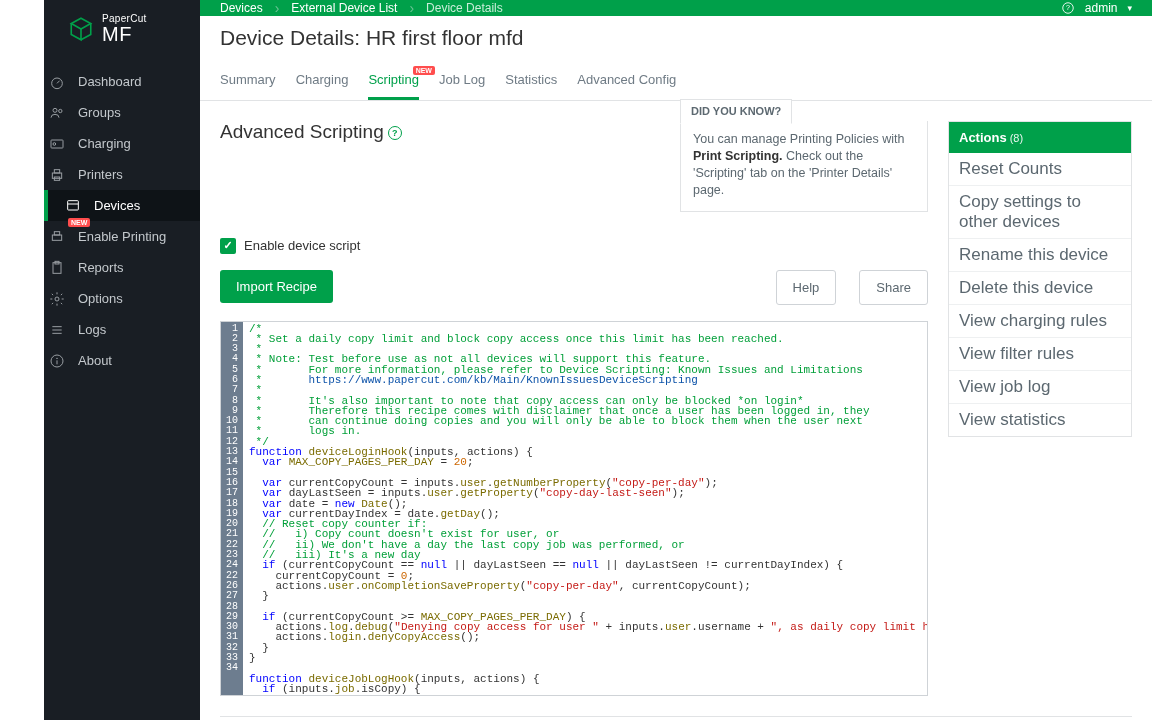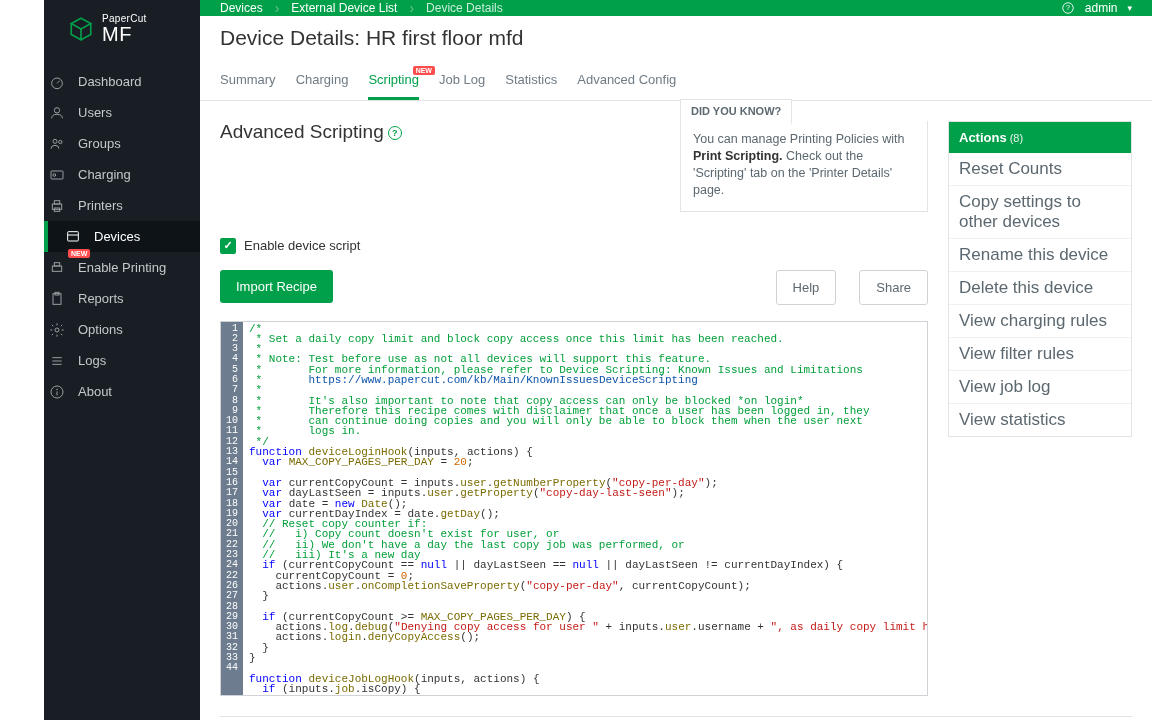--- a/index.html
+++ b/index.html
@@ -98,29 +98,20 @@
     </div>
     <nav class="nav">
       <div class="nav-item">
           <span class="icon">
             <svg viewBox="0 0 24 24">
               <circle cx="12" cy="14" r="8"></circle>
               <line x1="12" y1="14" x2="16" y2="10"></line>
             </svg>
           </span>
           <span>Dashboard</span>
-        </div>
-      <div class="nav-item">
-          <span class="icon">
-            <svg viewBox="0 0 24 24">
-              <circle cx="12" cy="8" r="4"></circle>
-              <path d="M4 20 Q4 14 12 14 Q20 14 20 20"></path>
-            </svg>
-          </span>
-          <span>Users</span>
         </div>
       <div class="nav-item">
           <span class="icon">
             <svg viewBox="0 0 24 24">
               <circle cx="9" cy="8" r="3"></circle>
               <circle cx="17" cy="9" r="2.5"></circle>
               <path d="M3 19 Q3 14 9 14 Q15 14 15 19"></path>
             </svg>
           </span>
           <span>Groups</span>
@@ -289,21 +280,21 @@
               <div>24</div>
               <div>22</div>
               <div>26</div>
               <div>27</div>
               <div>28</div>
               <div>29</div>
               <div>30</div>
               <div>31</div>
               <div>32</div>
               <div>33</div>
-              <div>44</div>
+              <div>34</div>
             </div>
           <div class="code" id="codebody"><div style="height:10.3px;line-height:10.3px;"><span class="c-comm">/*</span></div><div style="height:10.3px;line-height:10.3px;"><span class="c-comm"> * Set a daily copy limit and block copy access once this limit has been reached.</span></div><div style="height:10.3px;line-height:10.3px;"><span class="c-comm"> *</span></div><div style="height:10.3px;line-height:10.3px;"><span class="c-comm"> * Note: Test before use as not all devices will support this feature.</span></div><div style="height:10.3px;line-height:10.3px;"><span class="c-comm"> *       For more information, please refer to Device Scripting: Known Issues and Limitations</span></div><div style="height:10.3px;line-height:10.3px;"><span class="c-comm"> *       </span><span class="c-url">https://www.papercut.com/kb/Main/KnownIssuesDeviceScripting</span></div><div style="height:10.3px;line-height:10.3px;"><span class="c-comm"> *</span></div><div style="height:10.3px;line-height:10.3px;"><span class="c-comm"> *       It's also important to note that copy access can only be blocked *on login*</span></div><div style="height:10.3px;line-height:10.3px;"><span class="c-comm"> *       Therefore this recipe comes with disclaimer that once a user has been logged in, they</span></div><div style="height:10.3px;line-height:10.3px;"><span class="c-comm"> *       can continue doing copies and you will only be able to block them when the user next</span></div><div style="height:10.3px;line-height:10.3px;"><span class="c-comm"> *       logs in.</span></div><div style="height:10.3px;line-height:10.3px;"><span class="c-comm"> */</span></div><div style="height:10.3px;line-height:10.3px;"><span class="c-key">function</span> <span class="c-prop">deviceLoginHook</span>(inputs, actions) {</div><div style="height:10.3px;line-height:10.3px;">  <span class="c-key">var</span> <span class="c-prop">MAX_COPY_PAGES_PER_DAY</span> = <span class="c-num">20</span>;</div><div style="height:10.3px;line-height:10.3px;"></div><div style="height:10.3px;line-height:10.3px;">  <span class="c-key">var</span> currentCopyCount = inputs.<span class="c-prop">user</span>.<span class="c-prop">getNumberProperty</span>(<span class="c-str">"copy-per-day"</span>);</div><div style="height:10.3px;line-height:10.3px;">  <span class="c-key">var</span> dayLastSeen = inputs.<span class="c-prop">user</span>.<span class="c-prop">getProperty</span>(<span class="c-str">"copy-day-last-seen"</span>);</div><div style="height:10.3px;line-height:10.3px;">  <span class="c-key">var</span> date = <span class="c-key">new</span> <span class="c-prop">Date</span>();</div><div style="height:10.3px;line-height:10.3px;">  <span class="c-key">var</span> currentDayIndex = date.<span class="c-prop">getDay</span>();</div><div style="height:10.3px;line-height:10.3px;">  <span class="c-comm">// Reset copy counter if:</span></div><div style="height:10.3px;line-height:10.3px;">  <span class="c-comm">//   i) Copy count doesn't exist for user, or</span></div><div style="height:10.3px;line-height:10.3px;">  <span class="c-comm">//   ii) We don't have a day the last copy job was performed, or</span></div><div style="height:10.3px;line-height:10.3px;">  <span class="c-comm">//   iii) It's a new day</span></div><div style="height:10.3px;line-height:10.3px;">  <span class="c-key">if</span> (currentCopyCount == <span class="c-key">null</span> || dayLastSeen == <span class="c-key">null</span> || dayLastSeen != currentDayIndex) {</div><div style="height:10.3px;line-height:10.3px;">    currentCopyCount = <span class="c-num">0</span>;</div><div style="height:10.3px;line-height:10.3px;">    actions.<span class="c-prop">user</span>.<span class="c-prop">onCompletionSaveProperty</span>(<span class="c-str">"copy-per-day"</span>, currentCopyCount);</div><div style="height:10.3px;line-height:10.3px;">  }</div><div style="height:10.3px;line-height:10.3px;"></div><div style="height:10.3px;line-height:10.3px;">  <span class="c-key">if</span> (currentCopyCount &gt;= <span class="c-prop">MAX_COPY_PAGES_PER_DAY</span>) {</div><div style="height:10.3px;line-height:10.3px;">    actions.<span class="c-prop">log</span>.<span class="c-prop">debug</span>(<span class="c-str">"Denying copy access for user "</span> + inputs.<span class="c-prop">user</span>.username + <span class="c-str">", as daily copy limit has been reached"</span>);</div><div style="height:10.3px;line-height:10.3px;">    actions.<span class="c-prop">login</span>.<span class="c-prop">denyCopyAccess</span>();</div><div style="height:10.3px;line-height:10.3px;">  }</div><div style="height:10.3px;line-height:10.3px;">}</div><div style="height:10.3px;line-height:10.3px;"></div><div style="height:10.3px;line-height:10.3px;"><span class="c-key">function</span> <span class="c-prop">deviceJobLogHook</span>(inputs, actions) {</div><div style="height:10.3px;line-height:10.3px;">  <span class="c-key">if</span> (inputs.<span class="c-prop">job</span>.isCopy) {</div></div>
         </div>
       </div>
 
       <div class="content-side">
         <div class="actions-panel">
           <div class="actions-head">
             <span>Actions</span>
             <span class="count">(8)</span>

